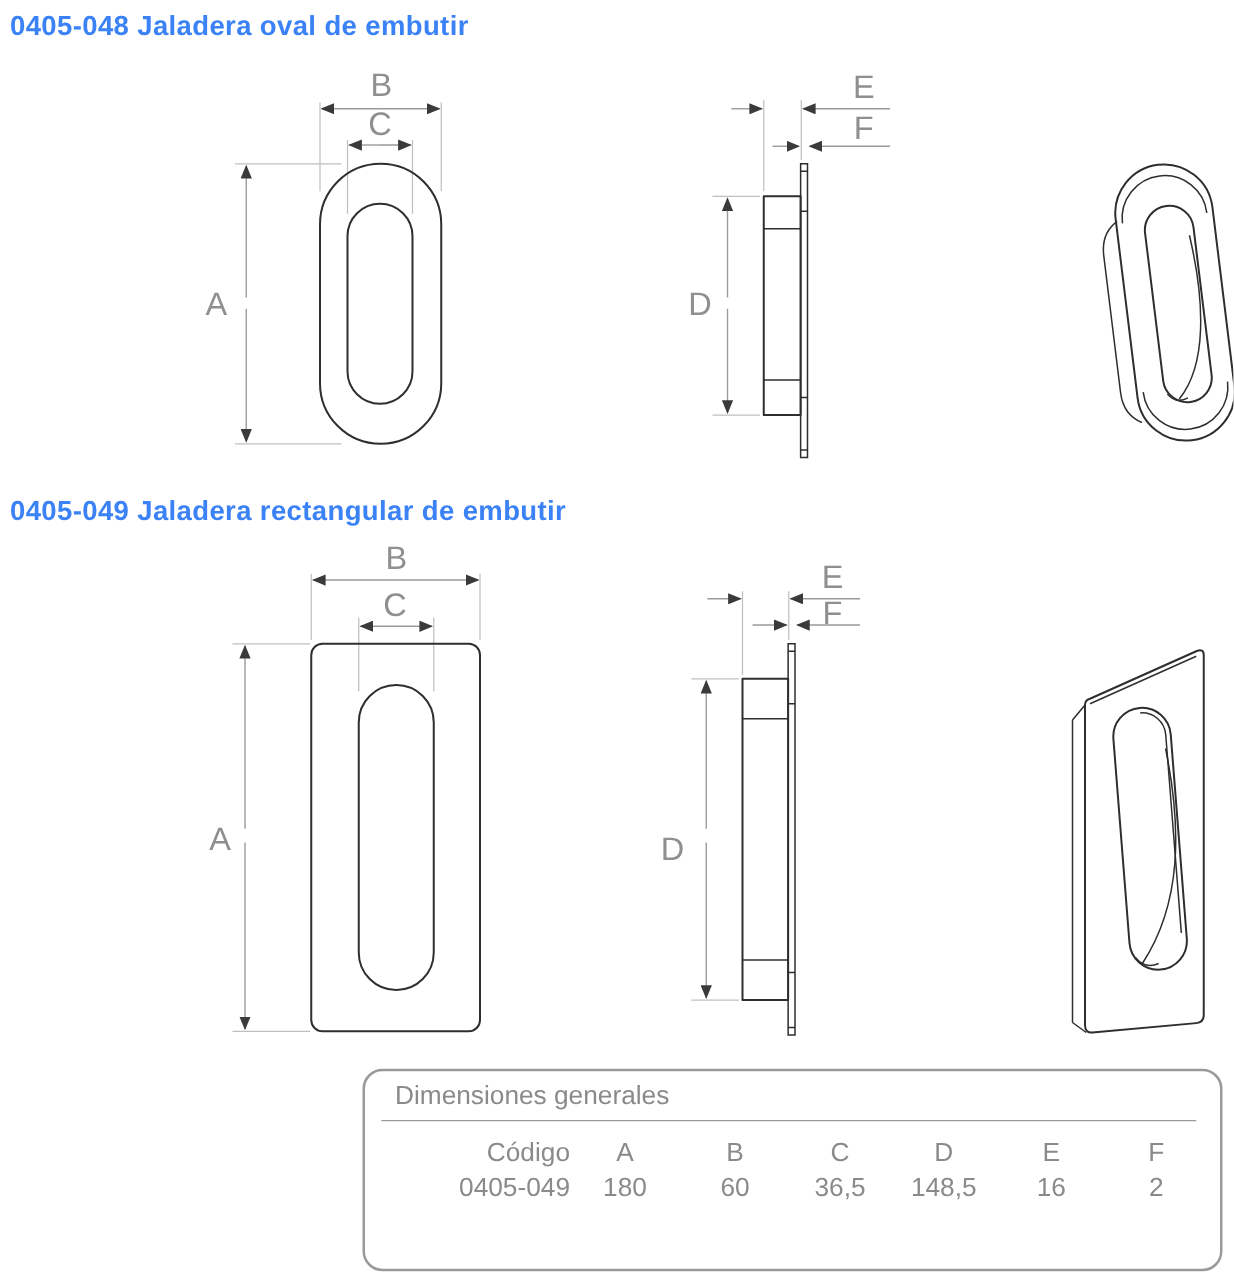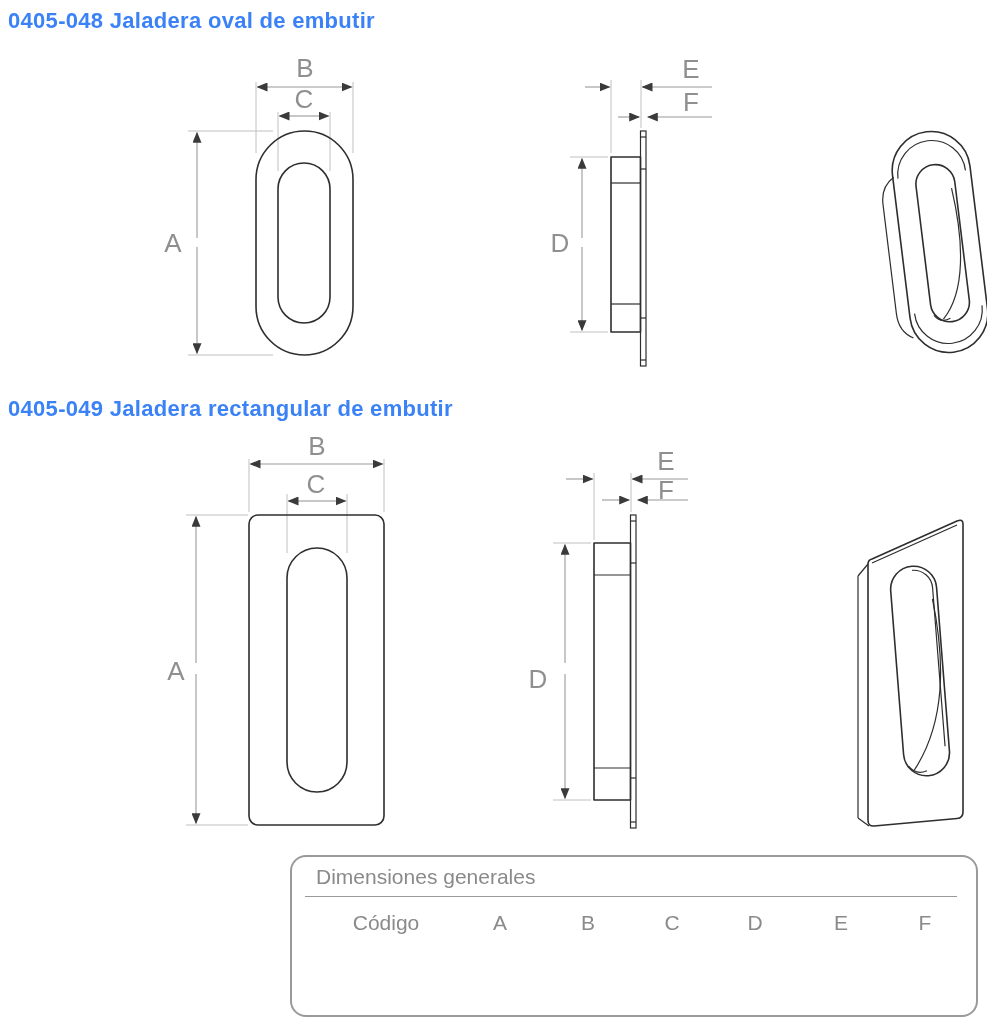--- a/index.html
+++ b/index.html
@@ -30,21 +30,21 @@
   }
   .tbl-title { margin:8px 0 0 24px; font-size:21px; }
   .tbl-rule  { height:1px; background:#9a9a9a; margin:7px 19px 0 13px; }
   .tbl-grid  {
     display:grid; grid-template-columns:140px 88px 88px 80px 86px 86px 1fr;
     padding:0 10px 0 24px; font-size:21px; line-height:28px;
   }
   .tbl-grid.header { margin-top:12px; }
   .tbl-grid.first-row { margin-top:9px; }
   .tbl-grid .c { text-align:center; }
-  .tbl-grid .code { text-align:center; }
+  .tbl-grid .code { text-align:right; }
 </style>
 </head>
 <body>
 
 <div class="page">
 
   <div class="sec-title" id="title-1">0405-048 Jaladera oval de embutir</div>
   <div class="sec-title" id="title-2">0405-049 Jaladera rectangular de embutir</div>
 
   <svg class="drawing" width="987" height="1024" viewBox="0 0 987 1024">
@@ -196,15 +196,24 @@
     <div class="tbl-rule"></div>
     <div class="tbl-grid header">
       <div class="code">Código</div>
       <div class="c">A</div>
       <div class="c">B</div>
       <div class="c">C</div>
       <div class="c">D</div>
       <div class="c">E</div>
       <div class="c">F</div>
     </div>
+    <div class="tbl-grid">
+      <div class="code">0405-049</div>
+      <div class="c">180</div>
+      <div class="c">60</div>
+      <div class="c">36,5</div>
+      <div class="c">148,5</div>
+      <div class="c">16</div>
+      <div class="c">2</div>
+    </div>
   </div>
 
 </div>
 
 </body></html>

